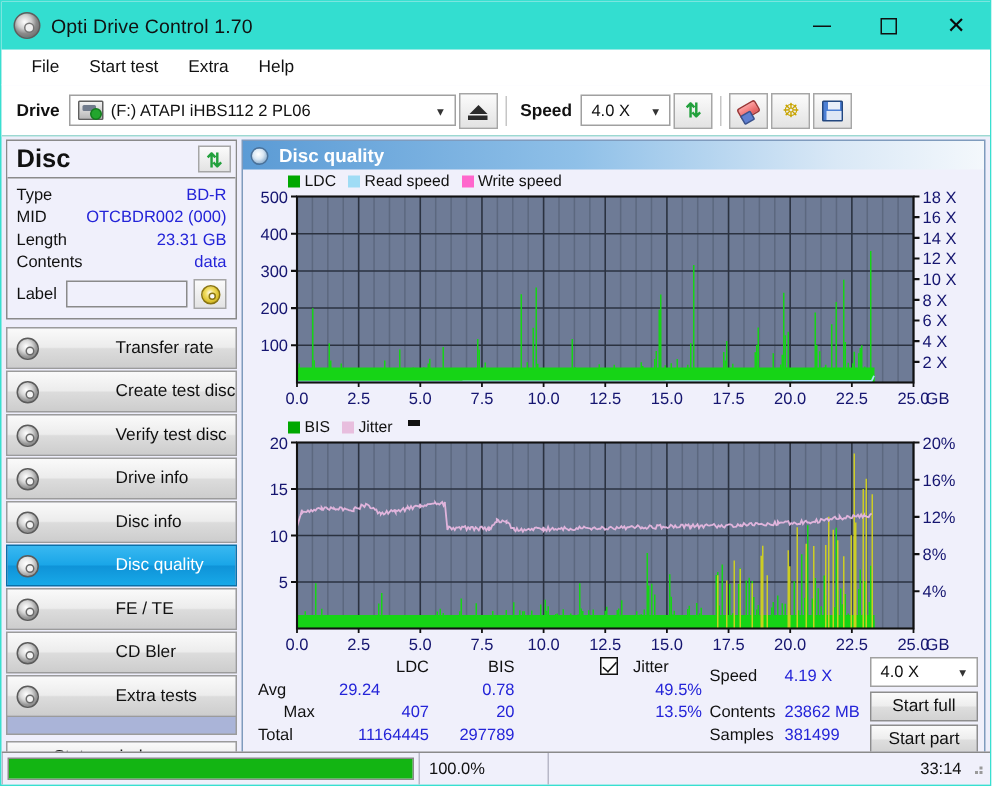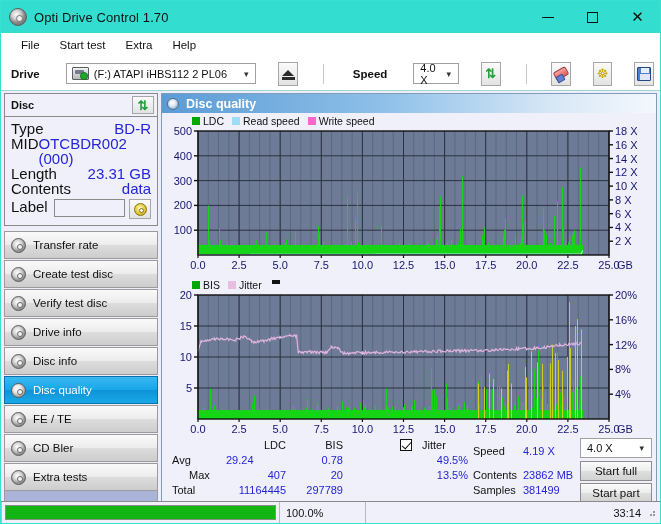--- a/index.html
+++ b/index.html
@@ -60,21 +60,21 @@
     border-bottom: 1px solid #ffffff;
   }
   .menu-item {
     padding: 3px 10px; font-size: 11.5px; color: #111;
   }
 
   
   .toolbar {
     height: 34px; background: #ffffff;
     display: flex; align-items: center;
-    padding: 0 6px; gap: 22px;
+    padding: 0 6px; gap: 2px;
     border-bottom: 1px solid #9cd8d2;
   }
   .tb-label { font-weight: bold; font-size: 11.5px; color: #111; padding: 0 4px; }
   .combo {
     height: 21px; background: #ffffff; border: 1px solid #a0a0a0;
     display: flex; align-items: center; padding: 0 2px 0 2px;
     font-size: 11px; color: #111; position: relative;
   }
   .combo .chev { margin-left: auto; padding: 0 5px 0 6px; color: #333; font-size: 9px; }
   .drive-combo { width: 258px; }
@@ -128,25 +128,25 @@
   
   .groupbox {
     border: 1px solid #8a8a8a; background: #f0f0fb;
   }
   .gb-head {
     display:flex; align-items:center; justify-content:space-between;
     padding: 2px 3px 2px 6px;
     border-bottom: 1px solid #8a8a8a;
     background: #f0f0fb;
   }
-  .gb-title { font-weight: bold; font-size: 11px; color: #111; }
+  .gb-title { font-weight: bold; font-size: 17px; color: #111; }
   .disc-body { padding: 4px 6px 6px 6px; }
   .disc-row {
-    display: flex; justify-content: space-between; align-items: flex-start;
-    font-size: 15px; color: #111; line-height: 15px;
+    display: flex; justify-content: space-between; align-items: center;
+    font-size: 11px; color: #111; line-height: 15px;
   }
   .disc-val { color: #2424d8; }
   .label-input {
     flex: 1; height: 18px; background:#f0f0fb; border: 1px solid #8a8a8a; margin-left: 6px;
   }
   .lbl-btn {
     width: 22px; height: 20px; margin-left: 4px;
     border: 1px solid #a6a6a6; background: linear-gradient(#fbfbfb,#e3e3e3);
     display:flex;align-items:center;justify-content:center;
   }
@@ -158,21 +158,21 @@
   .cd-ico::after{content:"";position:absolute;left:4.5px;top:4.5px;width:3px;height:3px;
     border-radius:50%;background:#fafafa;border:1px solid #8a7512;}
 
   
   .navlist { margin-top: 5px; }
   .navbtn {
     height: 28px; margin-bottom: 1px;
     border: 1px solid #9b9b9b;
     background: linear-gradient(#fafafa 0%, #ececec 48%, #dcdcdc 52%, #cdcdcd 100%);
     display: flex; align-items: center; padding-left: 6px;
-    font-size: 11.5px; color: #111;
+    font-size: 11.5px; color: #111; gap: 44px;
   }
   .navbtn.active {
     background: linear-gradient(#39b8f0 0%, #1aa6e8 48%, #0f93d8 52%, #18a9e8 100%);
     border-color: #0b6fa8; color: #ffffff;
   }
   .nav-ico {
     width: 15px; height: 15px; margin-right: 7px; flex: 0 0 auto;
     border-radius: 50%;
     background: radial-gradient(circle at 42% 38%, #ffffff 0%, #d8d8d8 35%, #9a9a9a 62%, #6d6d6d 100%);
     border: 1px solid #5b5b5b; position: relative;

